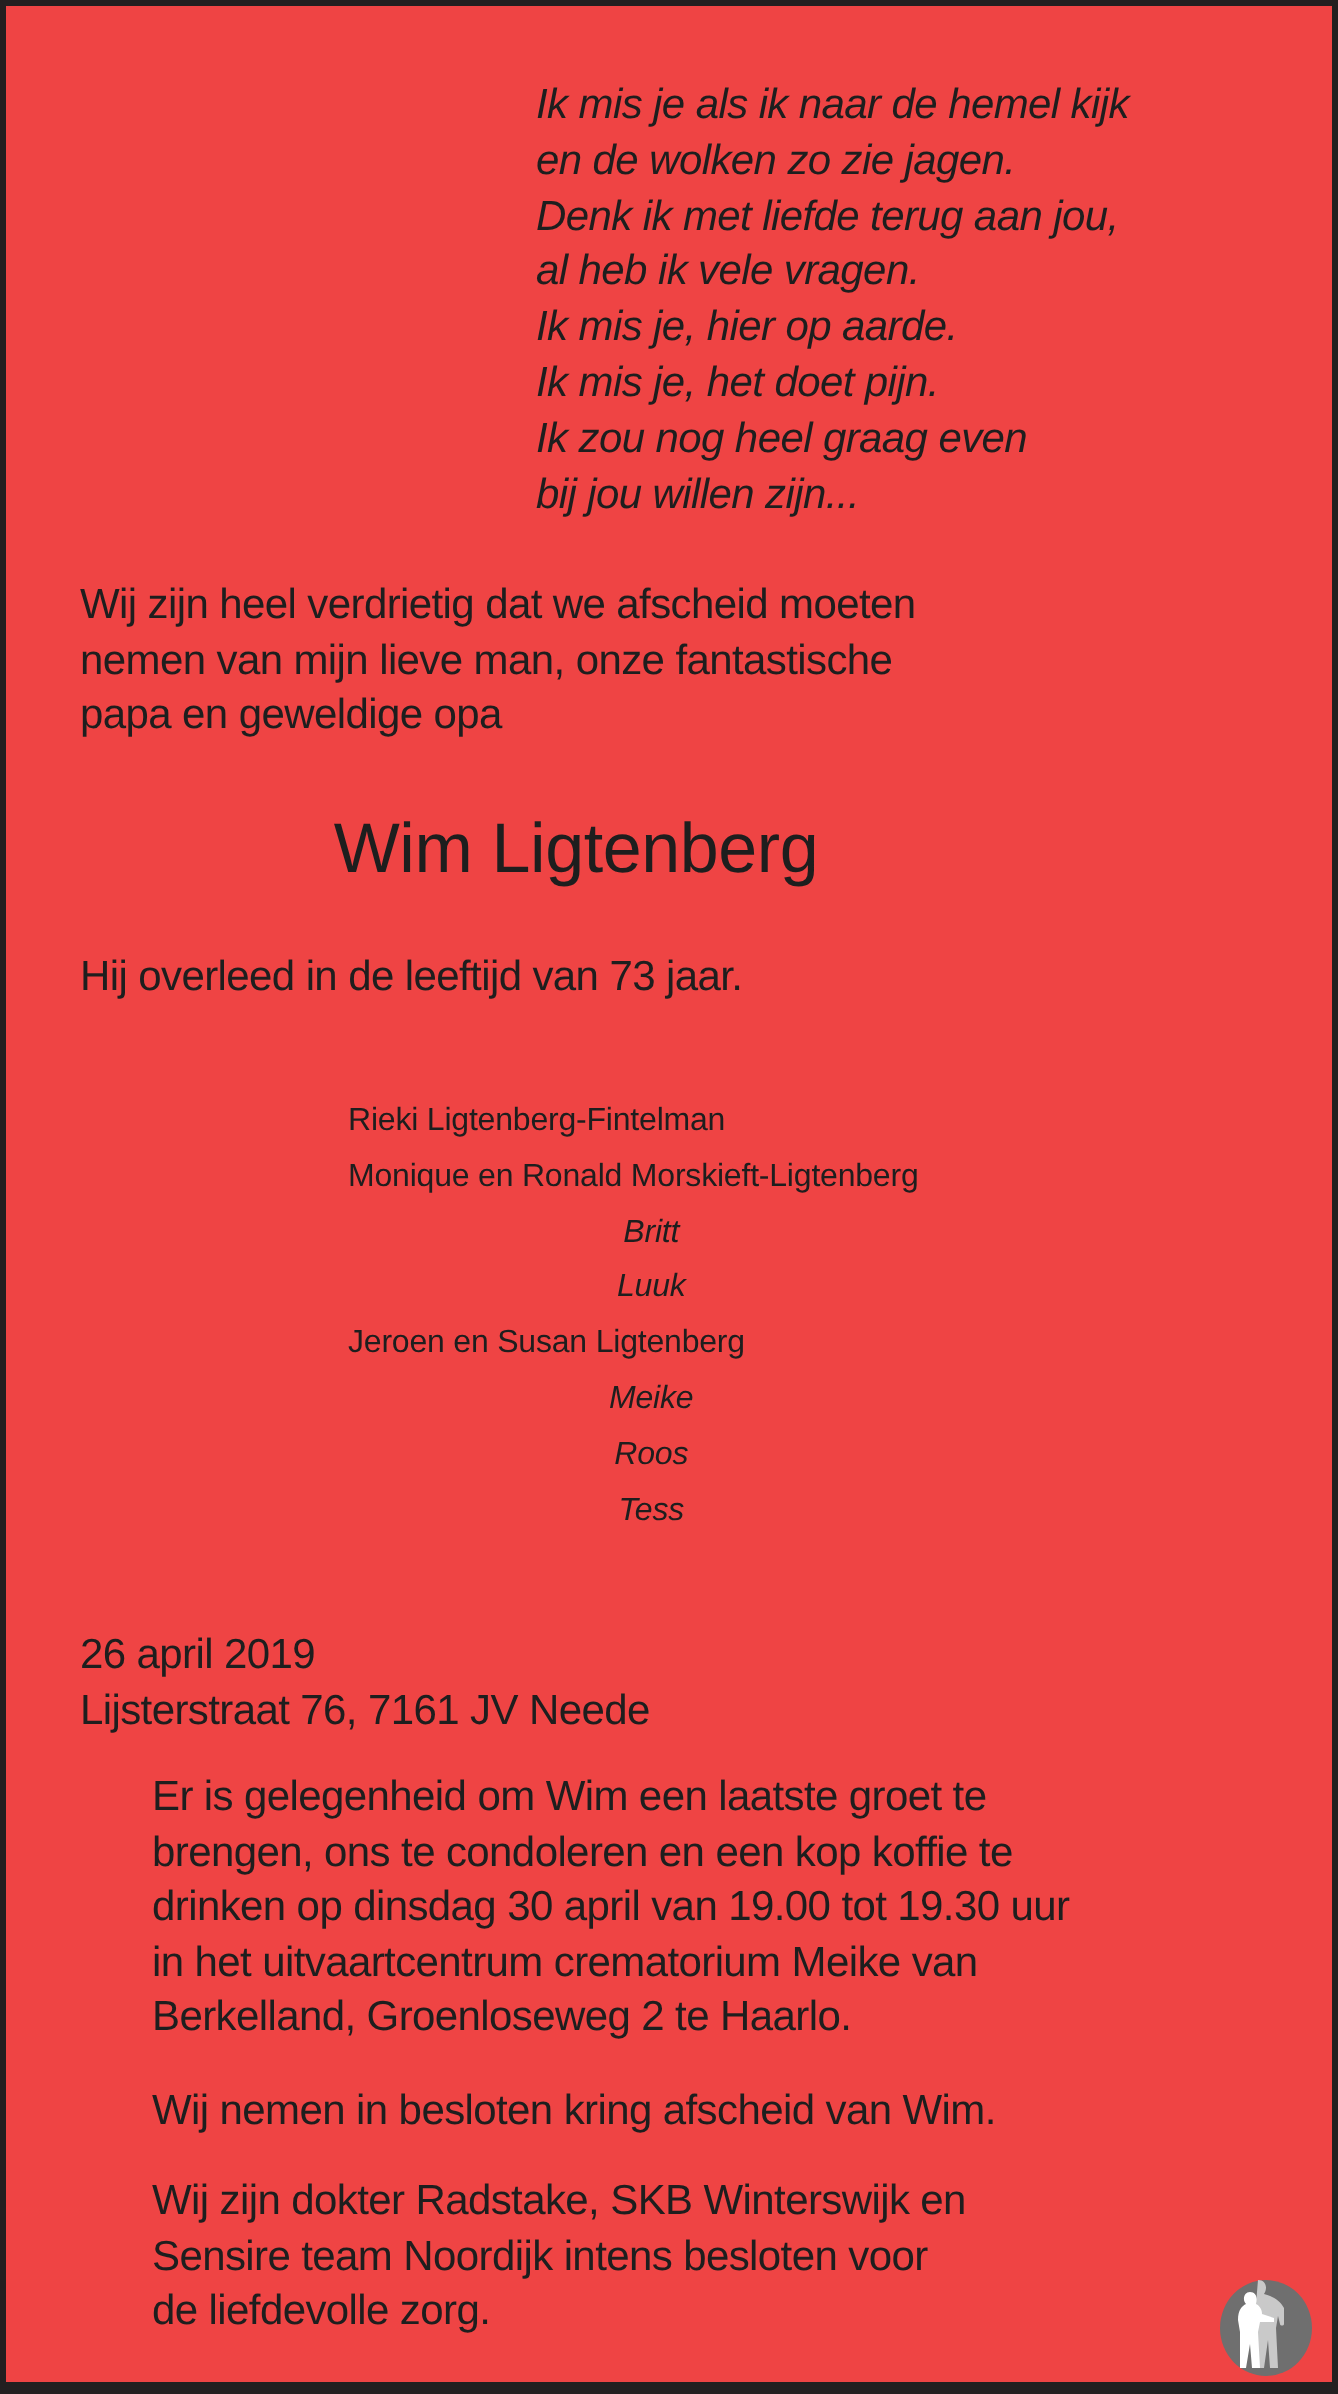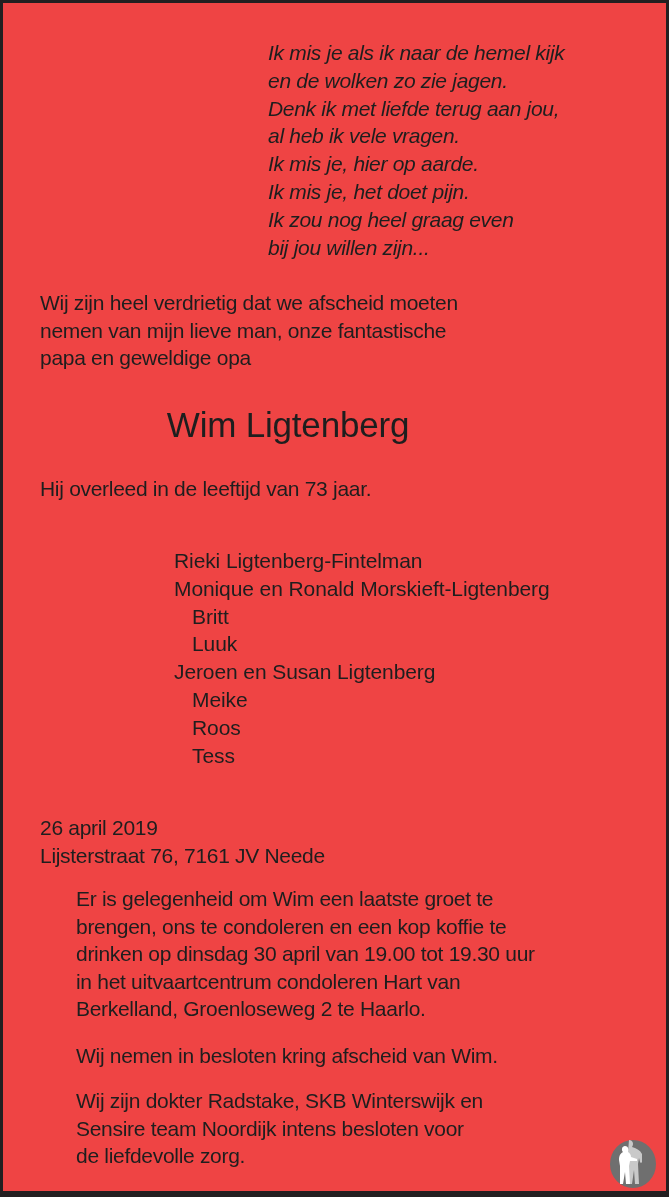--- a/index.html
+++ b/index.html
@@ -43,27 +43,29 @@
     }
     .age {
       position: absolute;
       left: 37px; top: 474px;
       font-size: 21px;
       letter-spacing: -0.3px;
     }
     .family {
       position: absolute;
       left: 171px; top: 544px;
-      font-size: 21px;
+      font-size: 16px;
       line-height: 27.8px;
       letter-spacing: -0.1px;
       white-space: nowrap;
     }
     .family .child {
+      font-style: italic;
       padding-left: 18px;
+      text-align: center;
     }
     .dateaddr {
       position: absolute;
       left: 37px; top: 811px;
       font-size: 21px;
       line-height: 28px;
       letter-spacing: -0.3px;
     }
     .para {
       position: absolute;
@@ -122,21 +124,21 @@
 
   <div class="dateaddr">
     <div>26 april 2019</div>
     <div>Lijsterstraat 76, 7161 JV Neede</div>
   </div>
 
   <div class="para p1">
     <div>Er is gelegenheid om Wim een laatste groet te</div>
     <div>brengen, ons te condoleren en een kop koffie te</div>
     <div>drinken op dinsdag 30 april van 19.00 tot 19.30 uur</div>
-    <div>in het uitvaartcentrum condoleren Hart van</div>
+    <div>in het uitvaartcentrum crematorium Meike van</div>
     <div>Berkelland, Groenloseweg 2 te Haarlo.</div>
   </div>
 
   <div class="para p2">
     <div>Wij nemen in besloten kring afscheid van Wim.</div>
   </div>
 
   <div class="para p3">
     <div>Wij zijn dokter Radstake, SKB Winterswijk en</div>
     <div>Sensire team Noordijk intens besloten voor</div>

